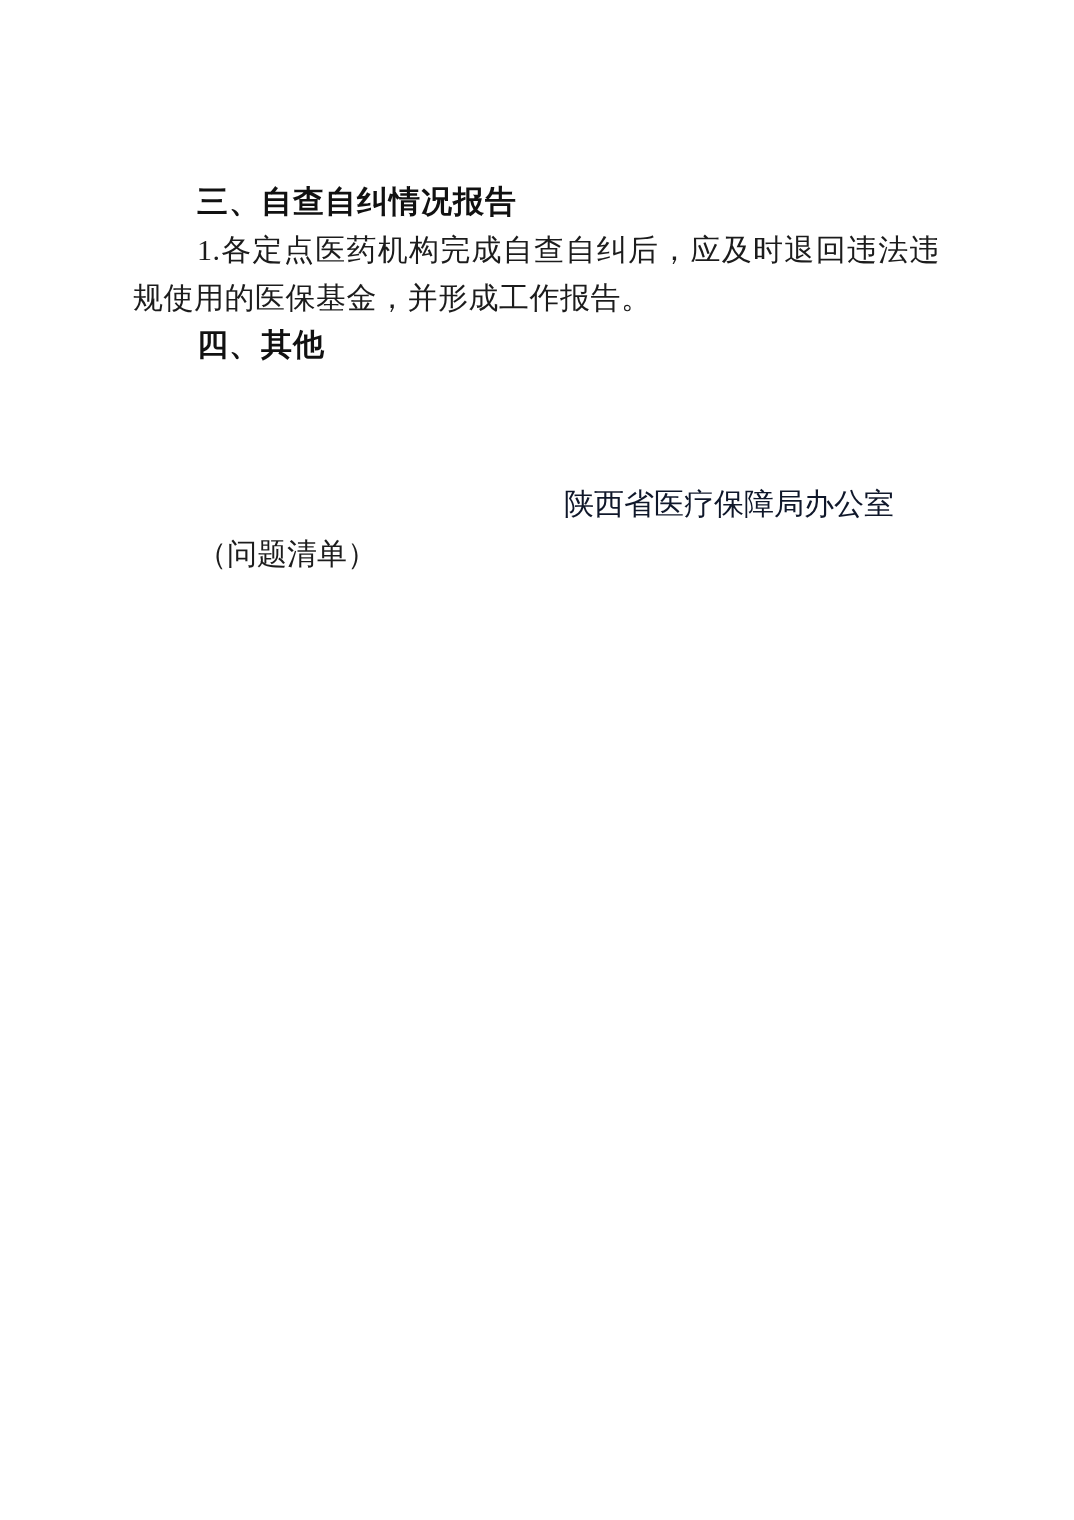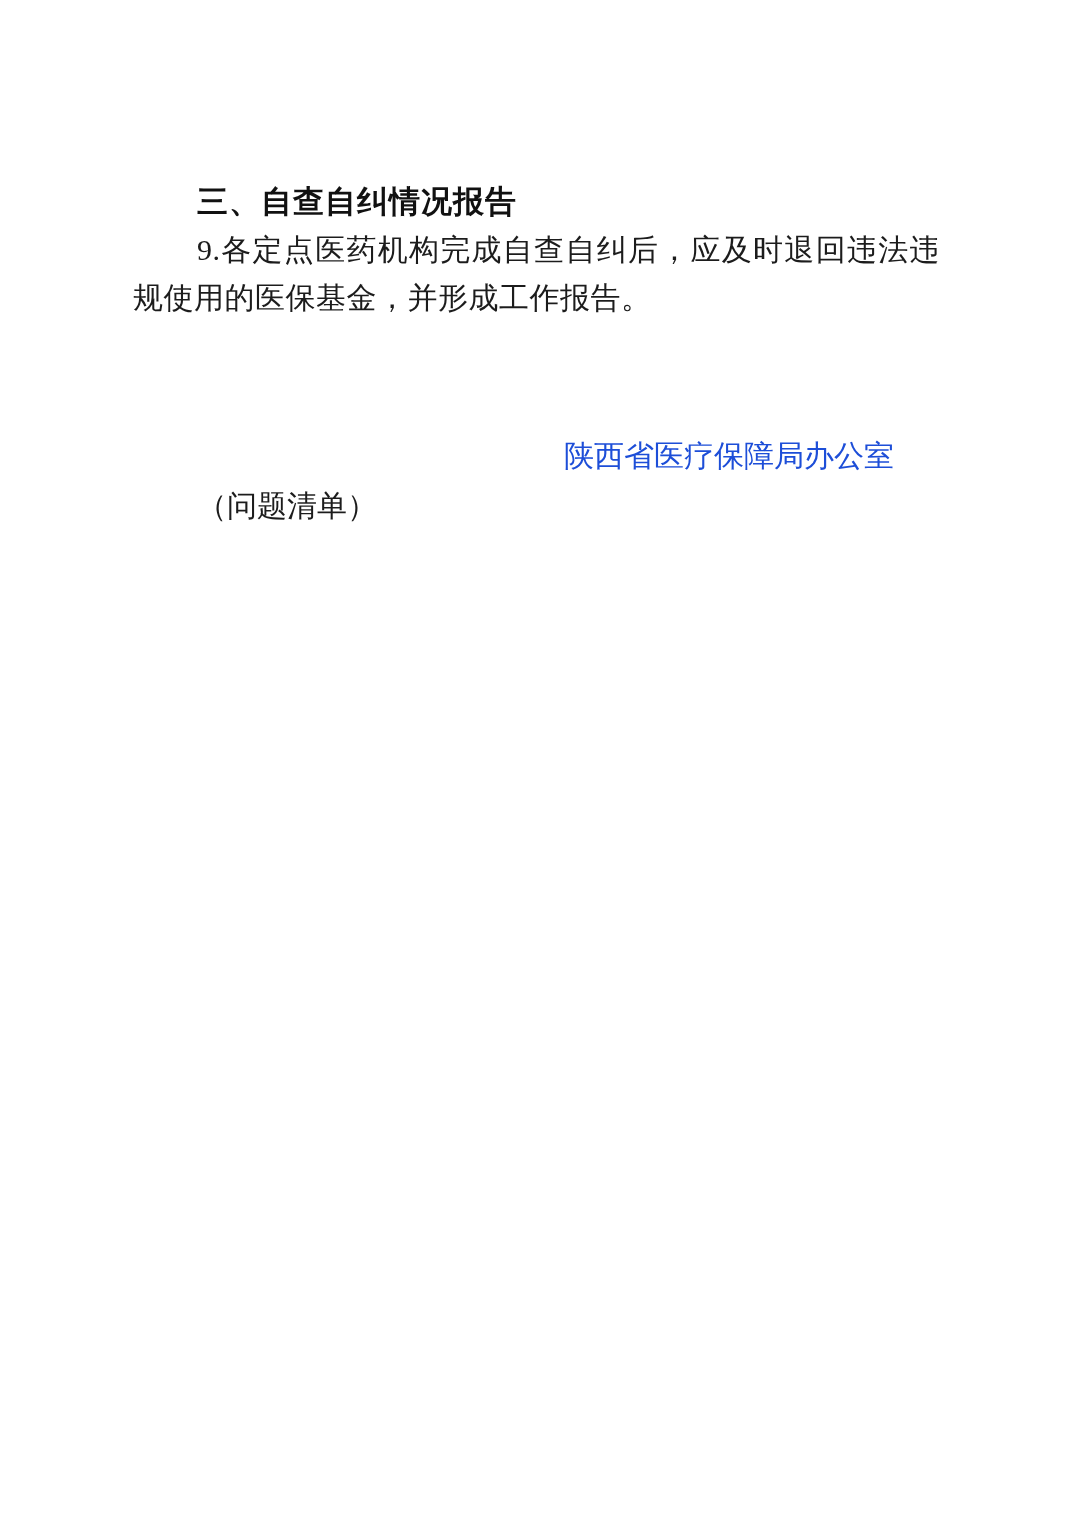--- a/index.html
+++ b/index.html
@@ -45,43 +45,44 @@
   }
   .signature-block {
     margin-top: 108px;
     margin-left: auto;
     margin-right: 46px;
     width: -moz-fit-content;
     width: fit-content;
     text-align: right;
     font-size: 30px;
     line-height: 54px;
-    color: #1d4ed8;
+    color: #0f172a;
   }
   .signature-org { white-space: nowrap; }
   .signature-date { white-space: nowrap; }
   .disclosure-note {
     font-size: 30px;
     line-height: 46px;
     text-indent: 64px;
     color: #1c1c1c;
   }
 </style>
 </head>
 <body>
 
 <div class="page">
   <div class="content">
 
     <div class="heading">三、自查自纠情况报告</div>
 
-    <div class="para">9.各定点医药机构完成自查自纠后，应及时退回违法违规使用的医保基金，并形成工作报告。</div>
+    <div class="para">1.各定点医药机构完成自查自纠后，应及时退回违法违规使用的医保基金，并形成工作报告。</div>
 
 
 
+    <div class="heading">四、其他</div>
 
 
 
     <div class="signature-block">
       <div class="signature-org">陕西省医疗保障局办公室</div>
     </div>
 
     <div class="disclosure-note">（问题清单）</div>
 
   </div>

